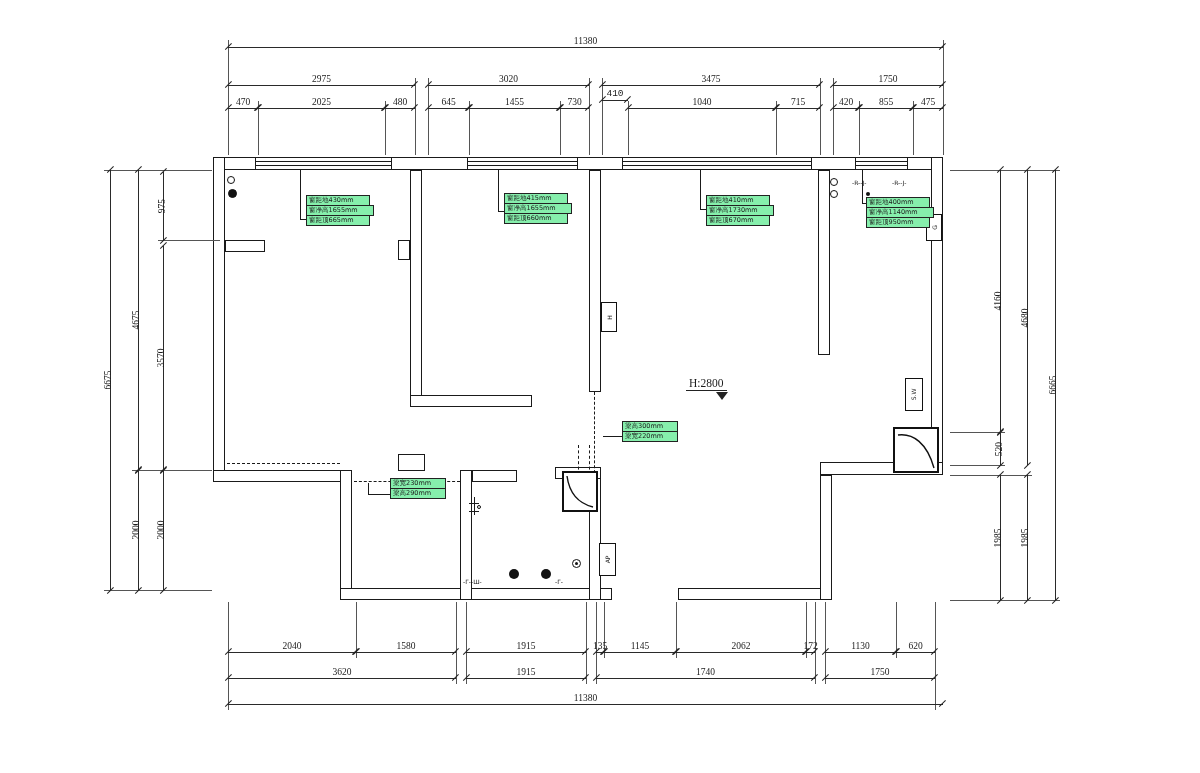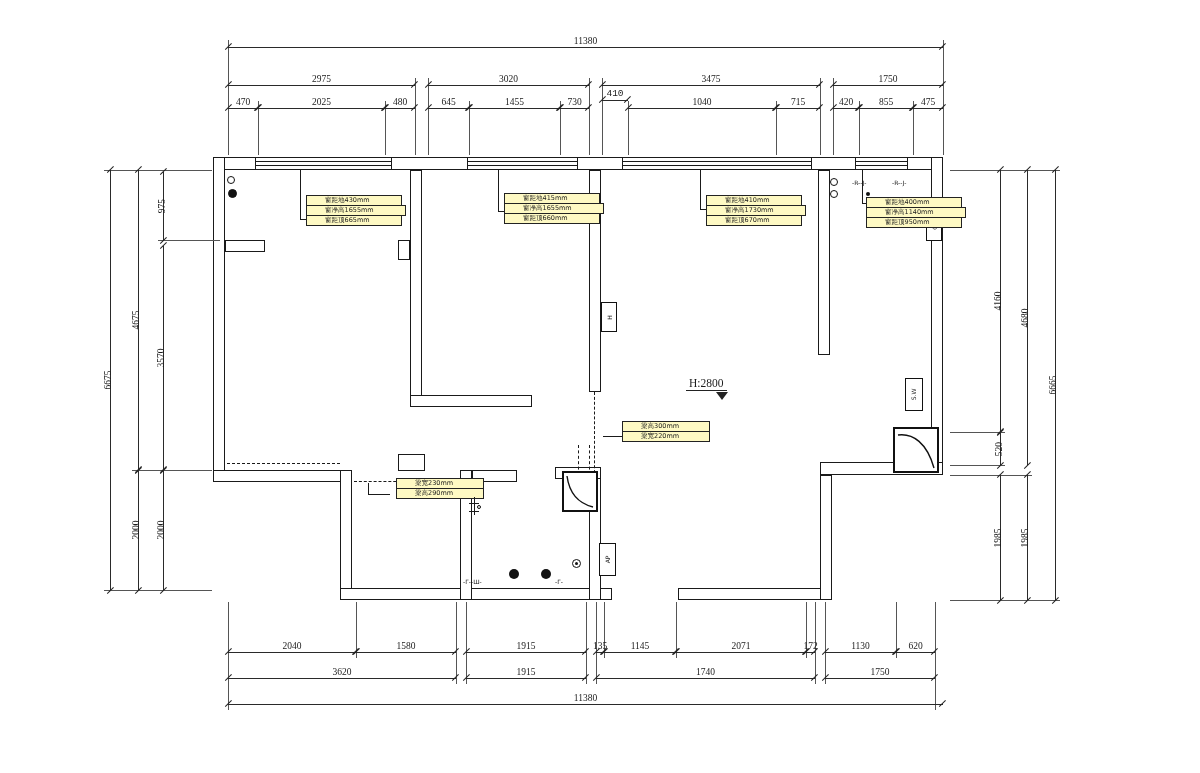--- a/index.html
+++ b/index.html
@@ -21,22 +21,22 @@
   .dim::before,.dim::after{content:"";position:absolute;width:9px;height:1.3px;background:#222;transform:rotate(-45deg);}
   .dim.h::before{left:-4px;top:-1px;}
   .dim.h::after{right:-4px;top:-1px;}
   .dim.v::before{top:-1px;left:-4px;}
   .dim.v::after{bottom:-1px;left:-4px;}
   .dl{position:absolute;left:50%;bottom:2px;transform:translateX(-50%);font-size:9.5px;white-space:nowrap;}
   .dlv{position:absolute;top:50%;left:0;transform:translate(-58%,-50%) rotate(-90deg);font-size:9.5px;white-space:nowrap;}
   .ext{position:absolute;background:#555;}
   
   .lbl{position:absolute;}
-  .lblrow{display:block;border:1px solid #222;background:#fef9c3;font-size:6.5px;line-height:8.5px;height:9px;
-          padding:0 18px;white-space:nowrap;margin-top:-1px;overflow:hidden;
+  .lblrow{display:block;border:1px solid #222;background:#86efac;font-size:6.5px;line-height:8.5px;height:9px;
+          padding:0 2px;white-space:nowrap;margin-top:-1px;overflow:hidden;
           font-family:"DejaVu Sans",sans-serif;}
   
   .vbox{position:absolute;border:1.4px solid #111;background:#fff;box-sizing:border-box;
         display:flex;align-items:center;justify-content:center;overflow:hidden;}
   .vbox span{transform:rotate(-90deg);font-size:6px;font-family:"DejaVu Sans",sans-serif;white-space:nowrap;}
   
   .flue{position:absolute;border:2px solid #111;background:#fff;box-sizing:border-box;}
   .flue svg{position:absolute;left:0;top:0;}
   
   .circle{position:absolute;border:1.2px solid #111;border-radius:50%;background:#fff;box-sizing:border-box;}
@@ -145,21 +145,21 @@
   </div>
 
   <div class="solid" style="left:603px;top:436px;width:19px;height:1px;"></div>
   <div class="lbl" style="left:622px;top:422px;">
     <span class="lblrow" style="width:50px">梁高300mm</span>
     <span class="lblrow" style="width:50px">梁宽220mm</span>
   </div>
 
   <div class="solid" style="left:368px;top:483px;width:1px;height:12px;"></div>
   <div class="solid" style="left:368px;top:494px;width:22px;height:1px;"></div>
-  <div class="lbl" style="left:390px;top:479px;margin-left:6px;">
+  <div class="lbl" style="left:390px;top:479px;">
     <span class="lblrow" style="width:50px">梁宽230mm</span>
     <span class="lblrow" style="width:50px">梁高290mm</span>
   </div>
 
   <div class="circle" style="left:227px;top:176px;width:8px;height:8px;"></div>
   <div class="circle fill" style="left:228px;top:189px;width:9px;height:9px;"></div>
   <div class="circle" style="left:830px;top:178px;width:8px;height:8px;"></div>
   <div class="circle" style="left:830px;top:190px;width:8px;height:8px;"></div>
 
   <div class="mark" style="left:852px;top:179px;">-R--J-</div>
@@ -281,21 +281,21 @@
   <div class="dim h" style="left:466px;top:652px;width:120px;">
       <span class="dl">1915</span>
     </div>
   <div class="dim h" style="left:596px;top:652px;width:8px;">
       <span class="dl">135</span>
     </div>
   <div class="dim h" style="left:604px;top:652px;width:72px;">
       <span class="dl">1145</span>
     </div>
   <div class="dim h" style="left:676px;top:652px;width:130px;">
-      <span class="dl">2071</span>
+      <span class="dl">2062</span>
     </div>
   <div class="dim h" style="left:806px;top:652px;width:9px;">
       <span class="dl">172</span>
     </div>
   <div class="dim h" style="left:825px;top:652px;width:71px;">
       <span class="dl">1130</span>
     </div>
   <div class="dim h" style="left:896px;top:652px;width:39px;">
       <span class="dl">620</span>
     </div>

